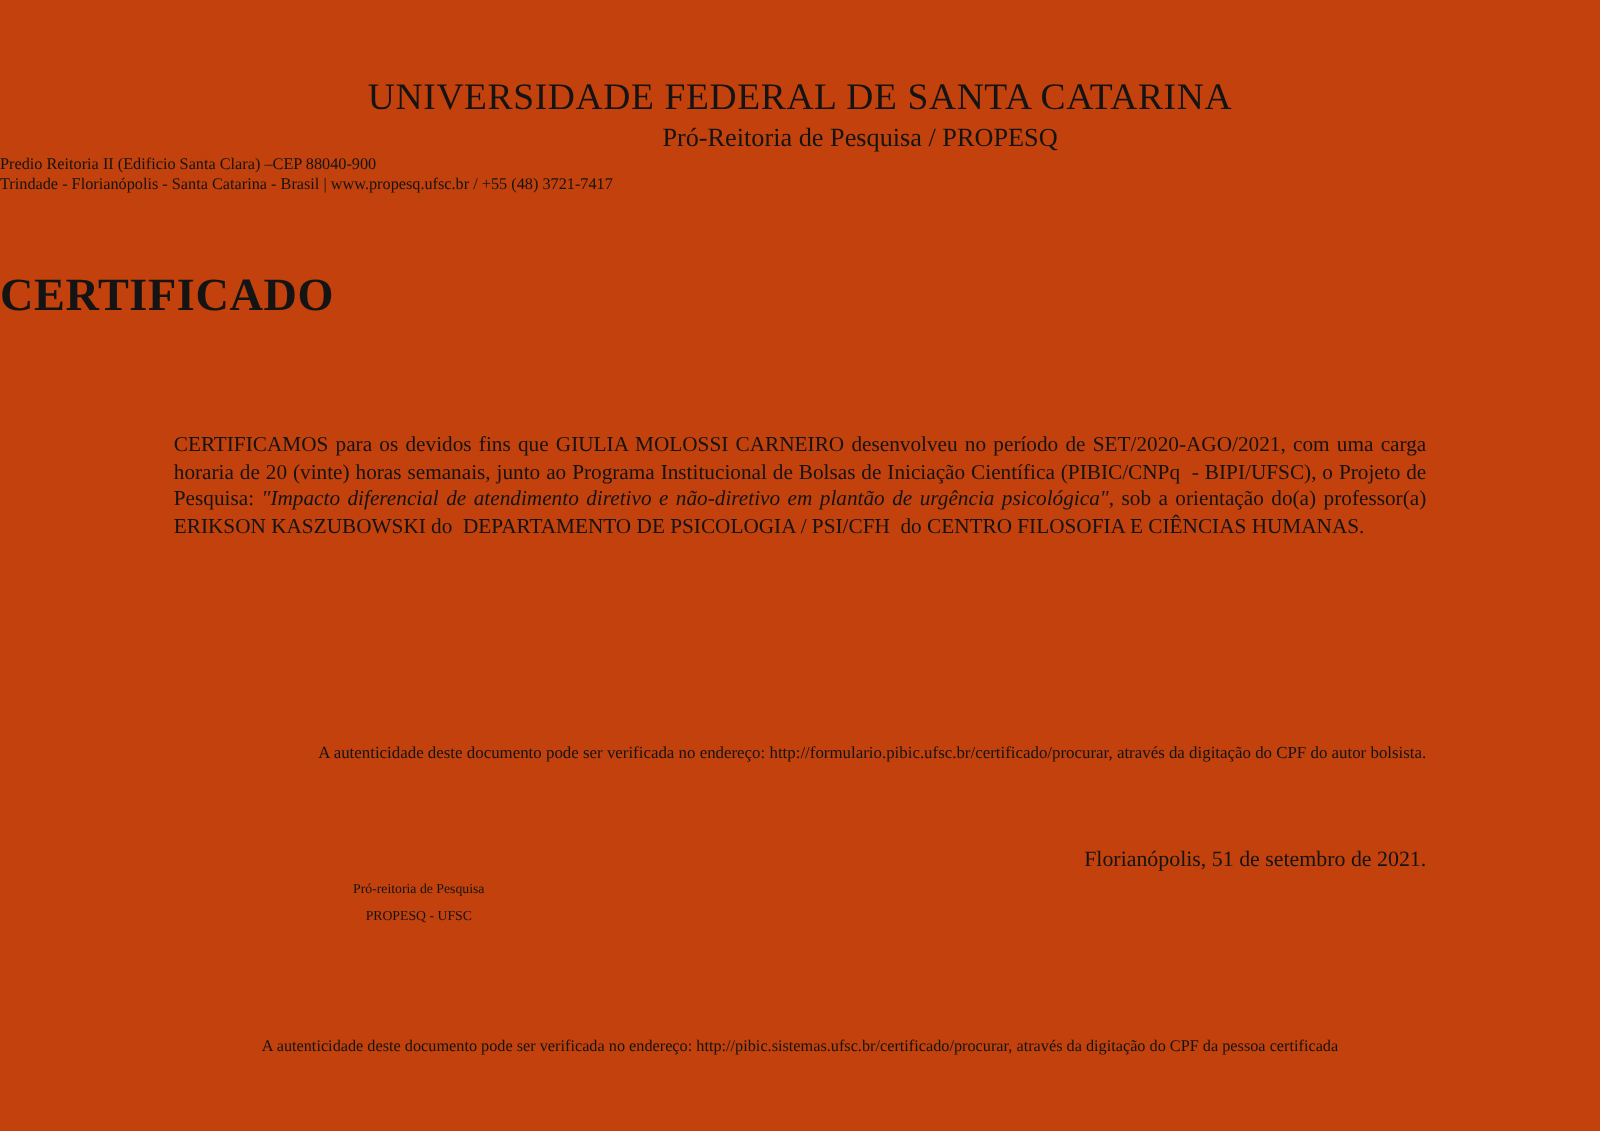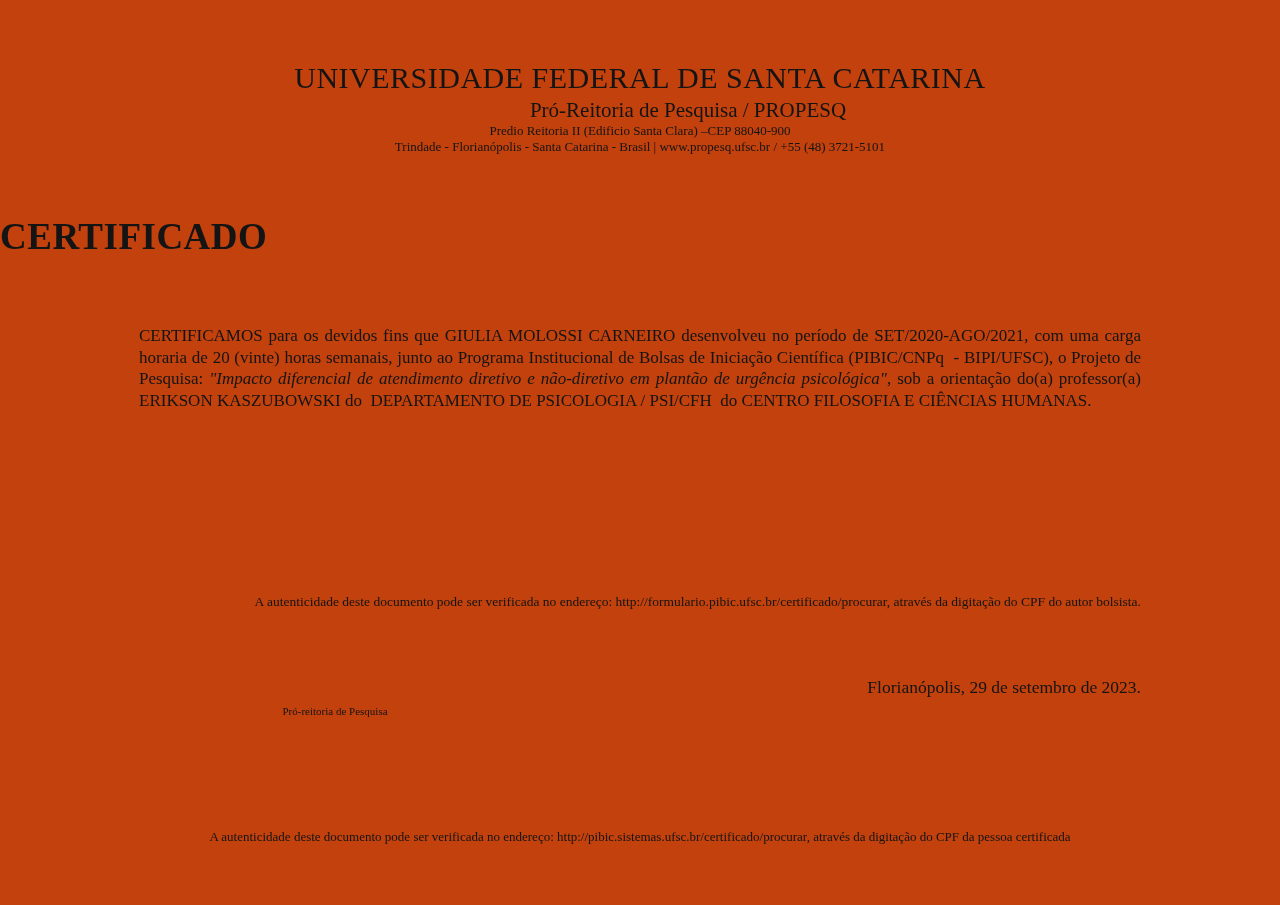--- a/index.html
+++ b/index.html
@@ -27,31 +27,30 @@
   }
   .department-name {
     top: 98px; left: 0; width: 1280px;
     font-size: 21px; line-height: 25px;
     text-align: center;
     margin-left: 48px;
   }
   .address-block {
     top: 123px; left: 0; width: 1280px;
     font-size: 13px; line-height: 15.5px;
-    text-align: center;
   }
   .certificate-title {
     top: 215px; left: 0; width: 1280px;
     font-size: 37px; line-height: 44px;
     font-weight: bold;
     text-align: left;
     letter-spacing: 0.5px;
   }
   .certificate-body {
-    top: 325px; left: 139px; width: 1002px;
+    top: 345px; left: 139px; width: 1002px;
     font-size: 17px; line-height: 21.7px;
     text-align: justify;
   }
   .certificate-body .italic { font-style: italic; }
   .verification-mid {
     top: 593px; left: 139px; width: 1002px;
     font-size: 13.5px; line-height: 17px;
     text-align: right;
   }
   .date-line {
@@ -74,30 +73,31 @@
 <body>
 
 <div class="page">
 
   <div class="abs university-name">UNIVERSIDADE FEDERAL DE SANTA CATARINA</div>
 
   <div class="abs department-name">Pró-Reitoria de Pesquisa / PROPESQ</div>
 
   <div class="abs address-block">
     <div>Predio Reitoria II (Edificio Santa Clara) –CEP 88040-900</div>
-    <div>Trindade - Florianópolis - Santa Catarina - Brasil | www.propesq.ufsc.br / +55 (48) 3721-5101</div>
+    <div>Trindade - Florianópolis - Santa Catarina - Brasil | www.propesq.ufsc.br / +55 (48) 3721-7417</div>
   </div>
 
   <div class="abs certificate-title">CERTIFICADO</div>
 
   <div class="abs certificate-body"><span>CERTIFICAMOS para os devidos fins que GIULIA MOLOSSI CARNEIRO desenvolveu no período de SET/2020-AGO/2021, com uma carga horaria de 20 (vinte) horas semanais, junto ao Programa Institucional de Bolsas de Iniciação Científica (PIBIC/CNPq&nbsp; - BIPI/UFSC), o Projeto de Pesquisa: </span><span class="italic">"Impacto diferencial de atendimento diretivo e não-diretivo em plantão de urgência psicológica"</span><span>, sob a orientação do(a) professor(a) ERIKSON KASZUBOWSKI do&nbsp; DEPARTAMENTO DE PSICOLOGIA / PSI/CFH&nbsp; do CENTRO FILOSOFIA E CIÊNCIAS HUMANAS.</span></div>
 
   <div class="abs verification-mid">A autenticidade deste documento pode ser verificada no endereço: http://formulario.pibic.ufsc.br/certificado/procurar, através da digitação do CPF do autor bolsista.</div>
 
-  <div class="abs date-line">Florianópolis, 29 de setembro de 2023.</div>
+  <div class="abs date-line">Florianópolis, 51 de setembro de 2021.</div>
 
   <div class="abs signature-block">
     <div>Pró-reitoria de Pesquisa</div>
+    <div>PROPESQ - UFSC</div>
   </div>
 
   <div class="abs verification-footer">A autenticidade deste documento pode ser verificada no endereço: http://pibic.sistemas.ufsc.br/certificado/procurar, através da digitação do CPF da pessoa certificada</div>
 
 </div>
 
 </body></html>

